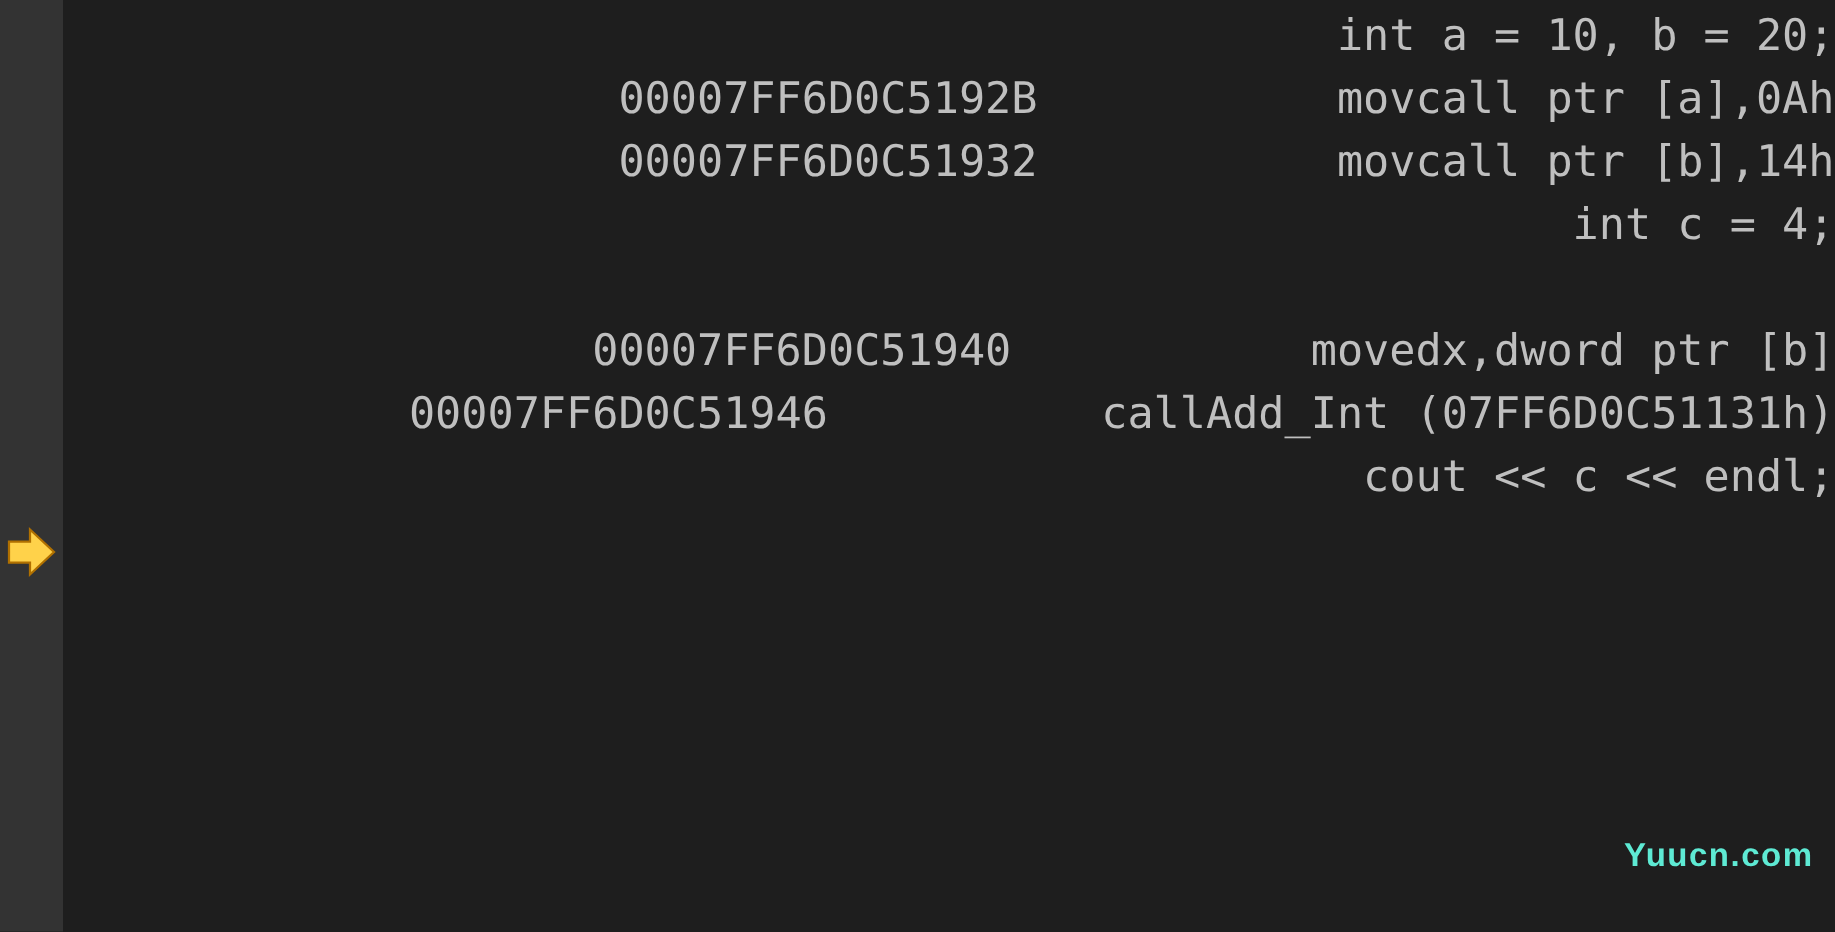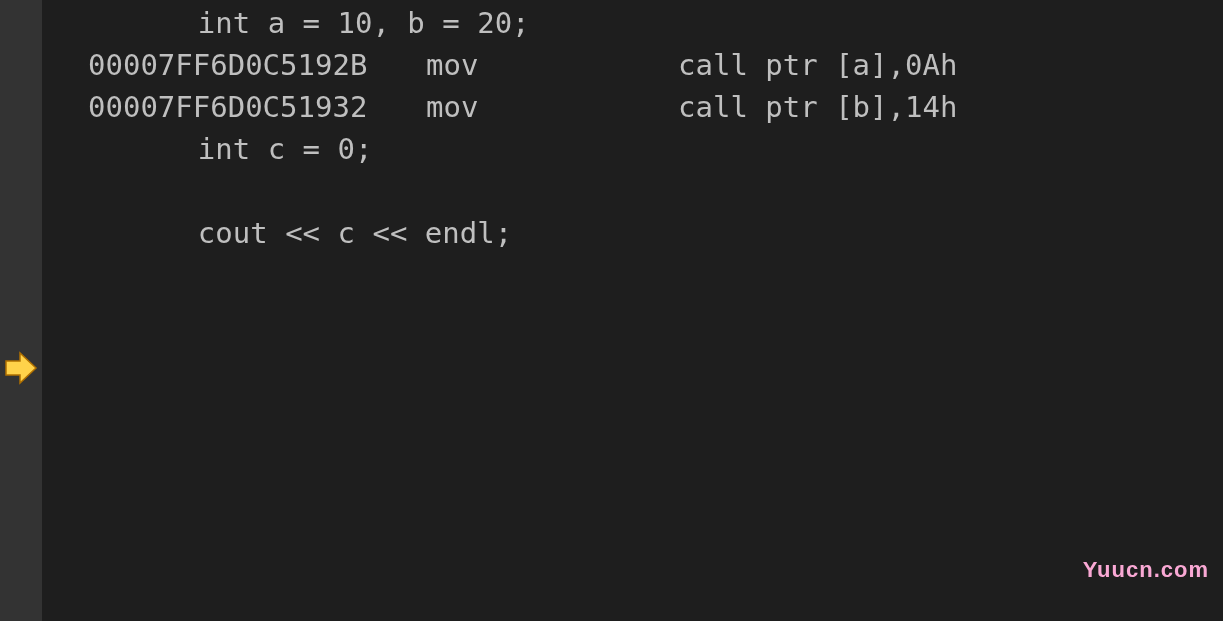--- a/index.html
+++ b/index.html
@@ -33,20 +33,21 @@
       height: 34px;
     }
     .code-area {
       position: absolute;
       left: 42px;
       top: 0;
       right: 0;
       bottom: 0;
       background: #1e1e1e;
       padding-top: 2px;
+      text-align: right;
     }
     .line {
       height: 42px;
       line-height: 42px;
       white-space: pre;
       padding-left: 8px;
       color: #bfbfbf;
     }
     .blank {
       height: 42px;
@@ -69,21 +70,21 @@
       margin-left: 38px;
     }
     .mnemonic {
       display: inline-block;
       width: 252px;
     }
     .watermark {
       position: absolute;
       right: 14px;
       bottom: 38px;
-      color: #f9a8d4;
+      color: #5eead4;
       font-size: 22px;
       font-weight: bold;
       font-family: Arial, sans-serif;
       letter-spacing: 1px;
     }
   </style>
 </head>
 <body>
 
 <div class="gutter"></div>
@@ -93,18 +94,20 @@
     <path d="M 2 10 L 16 10 L 16 2 L 32 17 L 16 32 L 16 24 L 2 24 Z" fill="#ffd24a" stroke="#b07000" stroke-width="1.5"></path>
   </svg>
 </div>
 
 <div class="caret"></div>
 
 <div class="code-area">
   <div class="line"><span class="indent"></span><span>    int a = 10, b = 20;</span></div>
   <div class="line"><span class="addr">00007FF6D0C5192B</span><span class="mnemonic">mov</span><span>call ptr [a],0Ah</span></div>
   <div class="line"><span class="addr">00007FF6D0C51932</span><span class="mnemonic">mov</span><span>call ptr [b],14h</span></div>
-  <div class="line"><span class="indent"></span><span>    int c = 0;</span></div>
+  <div class="line"><span class="indent"></span><span>    int c = 4;</span></div>
   <div class="blank"></div>
+  <div class="line"><span class="addr">00007FF6D0C51940</span><span class="mnemonic">mov</span><span>edx,dword ptr [b]</span></div>
+  <div class="line"><span class="addr">00007FF6D0C51946</span><span class="mnemonic">call</span><span>Add_Int (07FF6D0C51131h)</span></div>
   <div class="line"><span class="indent"></span><span>    cout &lt;&lt; c &lt;&lt; endl;</span></div>
 </div>
 
 <div class="watermark">Yuucn.com</div>
 
 </body></html>

